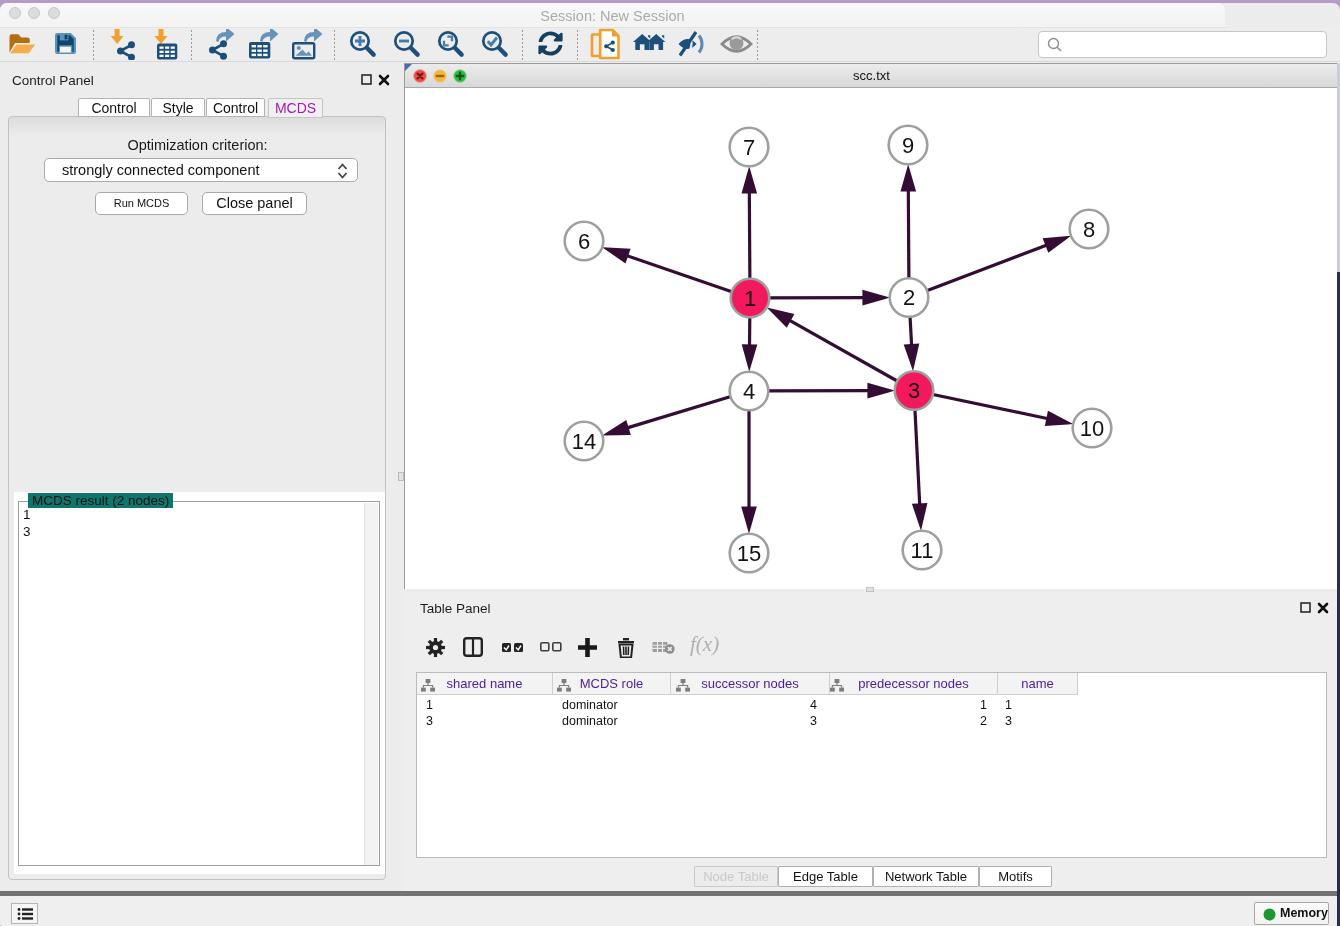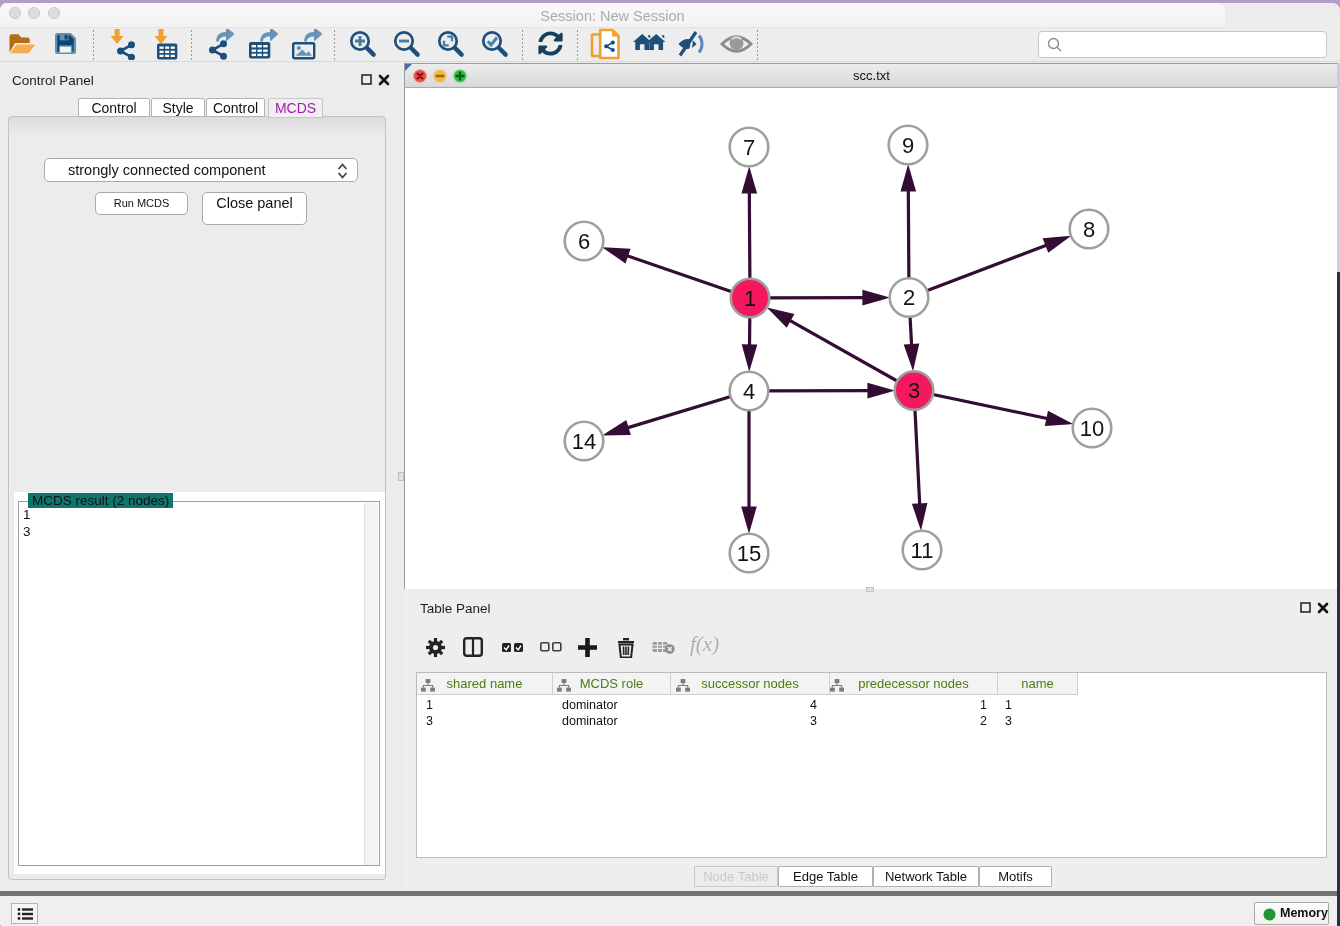--- a/index.html
+++ b/index.html
@@ -18,21 +18,21 @@
 #mcdsborder{position:absolute;left:4px;top:9px;width:362px;height:365px;border:1px solid #9e9e9e}
 #mcdslegend{position:absolute;left:9px;top:-9px;background:#0f766e;padding:0 4px;font-size:13.5px;color:#111}
 #mcdstext{position:absolute;left:1px;top:5px;font-size:13.5px;color:#111;padding-left:3px;line-height:16.5px}
 #mcdsscroll{position:absolute;right:1px;top:1px;width:14px;height:362px;background:#f3f3f3;border-left:1px solid #e2e2e2}
 #netwin{position:absolute;left:404px;top:63px;width:935px;height:526px;border:1px solid #9b9b9b;background:#fff}
 #nettitle{position:absolute;left:0;top:0;width:100%;height:24px;background:linear-gradient(#ececec,#d8d8d8);border-bottom:1px solid #aaa}
 #netcanvas{position:absolute;left:0;top:25px;width:933px;height:500px;background:#fff}
 #tablepanel{position:absolute;left:404px;top:592px;width:936px;height:299px;background:#eeeeee}
 #tbltoolbar{position:absolute;left:12px;top:33px;width:911px;height:42px;background:#eeeeee}
 #tblarea{position:absolute;left:12px;top:80px;width:911px;height:186px;background:#fff;border:1px solid #bbb}
-.hrow{position:absolute;left:0;top:0;height:22px;background:#f3f3f3;border-bottom:1px solid #cfcfcf;border-right:1px solid #cfcfcf;font-size:13px;color:#4d7c0f;text-align:center;line-height:22px}
+.hrow{position:absolute;left:0;top:0;height:22px;background:#f3f3f3;border-bottom:1px solid #cfcfcf;border-right:1px solid #cfcfcf;font-size:13px;color:#4c1d95;text-align:center;line-height:22px}
 .cell{position:absolute;font-size:12.5px;color:#111;height:16px;line-height:16px}
 .btab{position:absolute;top:274px;height:21px;border:1px solid #b0b0b0;background:#fff;font-size:13px;color:#111;text-align:center;line-height:20px;border-radius:1px}
 #statusbar{position:absolute;left:0;top:891px;width:1340px;height:35px;background:#efefef;border-top:5px solid #737373}
 #membtn{position:absolute;left:1254px;top:6px;width:75px;height:23px;border:1px solid #a8a8a8;border-radius:2px;background:linear-gradient(#fbfbfb,#f2f2f2);font-size:12.5px;font-weight:bold;color:#111;line-height:21px;text-align:left;padding-left:25px}
 </style></head><body>
 <div id="root">
  <div id="win"></div>
  <div id="titlebar">
    <div class="tl" style="left:8.5px"></div>
       <div class="tl" style="left:28px"></div>
@@ -189,27 +189,28 @@
         <rect x="1" y="1" width="9" height="9" fill="none" stroke="#2a2a2a" stroke-width="1.6"></rect>
       </svg>
    <svg style="position:absolute;left:378px;top:12px" width="12" height="12">
         <path d="M2 2 L10 10 M10 2 L2 10" stroke="#111" stroke-width="2.6" stroke-linecap="round"></path>
       </svg>
    <div id="tabwrap"></div>
    <div class="ctab" style="left:78px;width:72px">Control</div>
    <div class="ctab" style="left:151px;width:54px">Style</div>
    <div class="ctab" style="left:206px;width:59px">Control</div>
    <div class="ctab" style="left:268px;width:55px;background:#f0f0f0;color:#a21caf;border-color:#c6c6c6;height:20px">MCDS</div>
-   <div style="position:absolute;left:44px;top:96px;width:314px;height:24px;background:#fff;border:1px solid #ababab;border-radius:5px;font-size:14.5px;color:#111;line-height:22px;padding-left:23px">strongly connected component
+   <div style="position:absolute;left:0;top:75px;width:395px;text-align:center;font-size:14.5px;color:#1a1a1a">Optimization criterion:</div>
+   <div style="position:absolute;left:44px;top:96px;width:314px;height:24px;background:#fff;border:1px solid #ababab;border-radius:5px;font-size:14.5px;color:#111;line-height:22px;padding-left:17px">strongly connected component
      <svg width="11" height="16" style="position:absolute;right:9px;top:4px">
           <path d="M1.5 6 L5.5 1.5 L9.5 6 M1.5 10 L5.5 14.5 L9.5 10" fill="none" stroke="#444" stroke-width="1.8"></path>
         </svg>
    </div>
    <div style="position:absolute;left:95px;top:130px;width:93px;height:23px;background:#fff;border:1px solid #a9a9a9;border-radius:5px;font-size:11px;color:#111;text-align:center;line-height:21px">Run MCDS</div>
-   <div style="position:absolute;left:202px;top:130px;width:105px;height:33px;background:#fff;border:1px solid #a9a9a9;border-radius:5px;font-size:14.5px;color:#111;text-align:center;line-height:21px">Close panel</div>
+   <div style="position:absolute;left:202px;top:130px;width:105px;height:23px;background:#fff;border:1px solid #a9a9a9;border-radius:5px;font-size:14.5px;color:#111;text-align:center;line-height:21px">Close panel</div>
    <div id="mcdsbox">
      <div id="mcdsborder">
        <div id="mcdslegend">MCDS result (2 nodes)</div>
        <div id="mcdstext">1<br>3</div>
        <div id="mcdsscroll"></div>
      </div>
    </div>
  </div>
 
  <div style="position:absolute;left:398px;top:472px;width:6px;height:9px;background:#e2e2e2;border:1px solid #bdbdbd"></div>

